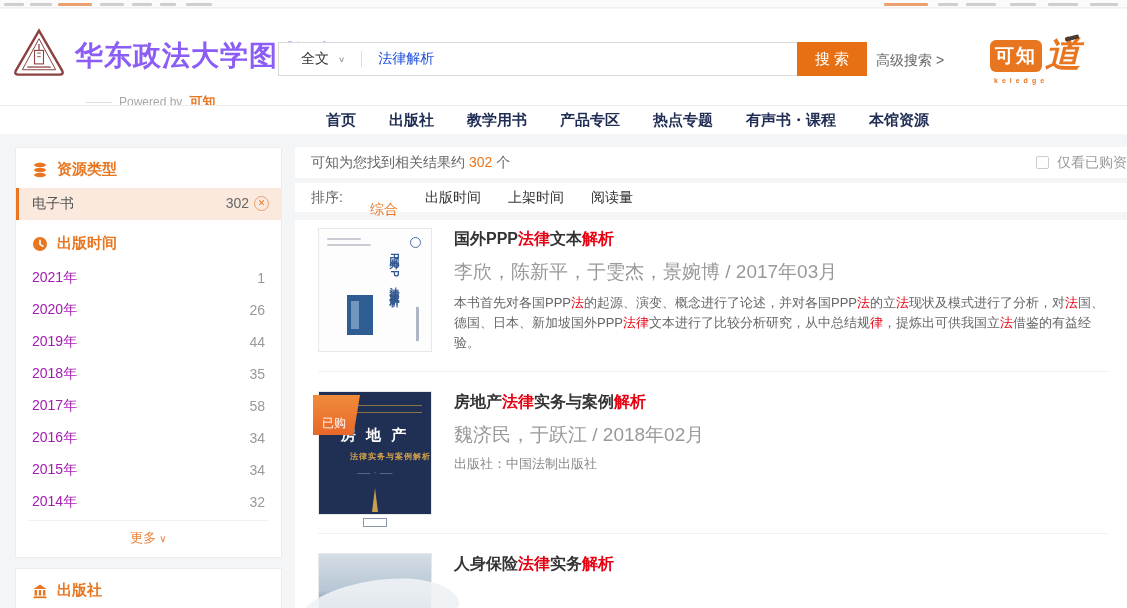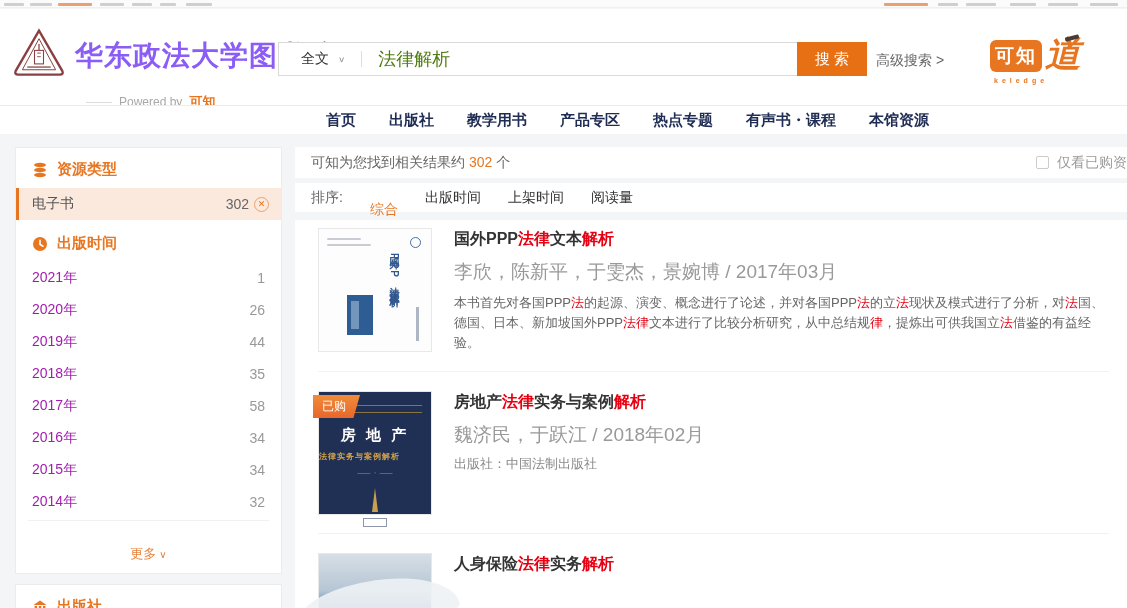--- a/index.html
+++ b/index.html
@@ -21,50 +21,50 @@
   .logo-wrap{position:absolute;left:12px;top:18px;display:flex;align-items:center;cursor:pointer;}
   .lib-name{font-size:28px;font-weight:bold;color:#8b5cf6;margin-left:9px;letter-spacing:1px;}
   .powered{position:absolute;left:86px;top:84px;display:flex;align-items:center;gap:7px;font-size:12px;color:#a8a8a8;}
   .powered .dash{width:26px;height:1px;background:#ddd;}
   .powered .brand{color:#E87620;font-weight:bold;font-size:13px;}
 
   .search-box{position:absolute;left:262px;top:33px;width:536px;height:34px;border:1px solid #d9d9d9;background:#fff;display:flex;align-items:center;margin-left:16px;}
   .scope{margin-left:22px;font-size:14px;color:#333;cursor:pointer;}
   .chev{color:#999;font-size:10px;margin-left:9px;transform:scaleY(.8);}
   .vdiv{width:1px;height:16px;background:#ddd;margin:0 14px 0 16px;}
-  .query{flex:1;border:none;outline:none;font-size:18px;color:#4d7c0f;background:transparent;font-family:inherit;min-width:0;}
+  .query{flex:1;border:none;outline:none;font-size:14px;color:#1d4ed8;background:transparent;font-family:inherit;min-width:0;}
   .search-btn{position:absolute;left:797px;top:33px;width:70px;height:34px;background:#E87014;color:#fff;font-size:15px;display:flex;align-items:center;justify-content:center;cursor:pointer;}
   .advanced{position:absolute;left:876px;top:43px;font-size:14px;color:#666;cursor:pointer;}
 
   .keledge{position:absolute;left:990px;top:31px;cursor:pointer;}
   .k-row{display:flex;align-items:flex-start;}
   .k-box{background:#E87620;color:#fff;font-weight:bold;font-size:19px;line-height:1;padding:6px 5px 7px;border-radius:6px;letter-spacing:2px;}
   .k-glyph{font-family:"DejaVu Serif","Liberation Serif",serif;font-style:italic;font-weight:bold;font-size:36px;line-height:1;color:#E87620;margin-left:3px;position:relative;top:-5px;}
   .k-glyph::before{content:"";position:absolute;top:1px;right:2px;width:14px;height:4px;background:#4a3c32;transform:rotate(-14deg);border-radius:1px;}
   .k-sub{font-size:7px;letter-spacing:4px;color:#E87620;margin:1px 0 0 4px;font-weight:bold;}
 
   
   .nav{position:absolute;top:105px;left:0;right:0;height:29px;background:#fff;border-top:1px solid #ececec;display:flex;align-items:center;padding-left:326px;gap:33px;}
   .nav-item{font-size:15px;font-weight:bold;color:#1F2C54;cursor:pointer;white-space:nowrap;}
 
   
   .sidebar{position:absolute;left:15px;top:147px;width:267px;}
   .card{background:#fff;border:1px solid #ececec;}
   .card + .card{margin-top:10px;}
   .side-head{display:flex;align-items:center;gap:9px;padding:12px 16px 9px;font-size:15px;font-weight:bold;color:#E87620;}
   .side-head svg{flex:none;}
-  .filter-row{position:relative;background:#FBE9DE;display:flex;align-items:center;justify-content:space-between;padding:7px 12px 7px 16px;cursor:pointer;}
+  .filter-row{position:relative;background:#FBE9DE;display:flex;align-items:flex-start;justify-content:space-between;padding:7px 12px 7px 16px;cursor:pointer;}
   .filter-row::before{content:"";position:absolute;left:0;top:0;bottom:0;width:3px;background:#E87620;}
   .filter-label{font-size:14px;color:#555;}
   .filter-count{font-size:14px;color:#666;display:flex;align-items:center;gap:5px;}
   .remove-icon{width:15px;height:15px;border:1px solid #eaa071;border-radius:50%;color:#E87620;font-size:9px;line-height:13px;text-align:center;cursor:pointer;}
   .year-row{display:flex;justify-content:space-between;align-items:center;padding:0 16px;height:32px;font-size:14px;cursor:pointer;}
   .year-label{color:#a21caf;}
   .year-count{color:#999;}
-  .more-row{margin:2px 12px 0;border-top:1px solid #f0f0f0;text-align:center;padding:24px 0 10px;font-size:13px;color:#E8823C;cursor:pointer;}
+  .more-row{margin:2px 12px 0;border-top:1px solid #f0f0f0;text-align:center;padding:8px 0 10px;font-size:13px;color:#E8823C;cursor:pointer;}
   .more-row .chev2{font-size:10px;margin-left:3px;}
   .pub-card{height:120px;overflow:hidden;}
 
   
   .content{position:absolute;left:295px;top:147px;width:832px;}
   .count-bar{background:#fff;height:31px;display:flex;align-items:center;justify-content:space-between;padding-left:16px;}
   .count-text{font-size:14px;color:#666;}
   .count-text .num{color:#E87620;margin:0 4px;}
   .only{display:flex;align-items:center;gap:8px;font-size:14px;color:#999;white-space:nowrap;margin-right:-14px;cursor:pointer;}
   .checkbox{width:13px;height:13px;border:1px solid #ccc;border-radius:2px;background:#fff;flex:none;}
@@ -88,24 +88,24 @@
   .c1{background:#fdfdfd;}
   .c1 .tline{position:absolute;height:2px;background:#c9ccd4;border-radius:1px;}
   .c1 .emb{position:absolute;top:8px;right:10px;width:11px;height:11px;border:1.5px solid #4a6fa5;border-radius:50%;}
   .c1 .vtext{position:absolute;top:20px;right:30px;writing-mode:vertical-rl;font-size:10px;font-weight:bold;color:#33588f;letter-spacing:2px;}
   .c1 .img{position:absolute;bottom:16px;left:28px;width:26px;height:40px;background:#2e5d94;}
   .c1 .img::after{content:"";position:absolute;left:4px;top:6px;width:8px;height:28px;background:#7396bd;}
   .c1 .vpub{position:absolute;bottom:10px;right:12px;width:3px;height:34px;background:#aeb6c4;}
 
   
   .c2{background:#1F3054;}
-  .badge{position:absolute;top:3px;left:-6px;background:linear-gradient(#F08C3A,#E8672A);color:#fff;font-size:12px;padding:3px 14px 3px 9px;clip-path:polygon(0 0,100% 0,86% 100%,0 100%);z-index:2;}
+  .badge{position:absolute;top:3px;left:-6px;background:linear-gradient(#F08C3A,#E8672A);color:#fff;font-size:12px;padding:20px 14px 3px 9px;clip-path:polygon(0 0,100% 0,86% 100%,0 100%);z-index:2;}
   .c2 .band{margin:13px 9px 0;height:8px;border-top:1px solid #8a7440;border-bottom:1px solid #8a7440;}
   .c2 .t{margin-top:13px;text-align:center;color:#fff;font-size:15px;font-weight:bold;letter-spacing:3px;}
-  .c2 .s{margin-top:6px;text-align:left;color:#D2A24C;font-size:8px;letter-spacing:1px;font-weight:bold;}
+  .c2 .s{margin-top:6px;text-align:right;color:#D2A24C;font-size:8px;letter-spacing:1px;font-weight:bold;}
   .c2 .a{margin-top:7px;text-align:center;color:#9aa3b8;font-size:6px;}
   .c2 .tower{width:10px;height:24px;margin:10px auto 0;background:#C9A04E;clip-path:polygon(50% 0,80% 100%,20% 100%);}
   .c2 .mark{width:24px;height:9px;border:1px solid #8d96ab;margin:6px auto 0;}
 
   
   .c3{background:linear-gradient(180deg,#d6dee6 0%,#b6c6d4 30%,#3a6democratic 0%,#35648e 52%,#1d4a74 100%);background:linear-gradient(180deg,#d6dee6 0%,#b6c6d4 30%,#35648e 52%,#1d4a74 100%);}
   .c3 .wave{position:absolute;top:26px;left:-20px;width:160px;height:50px;background:#eef2f5;border-radius:50% 50% 60% 40%/60% 70% 30% 40%;transform:rotate(-8deg);opacity:.9;}
 </style>
 </head>
 <body>

